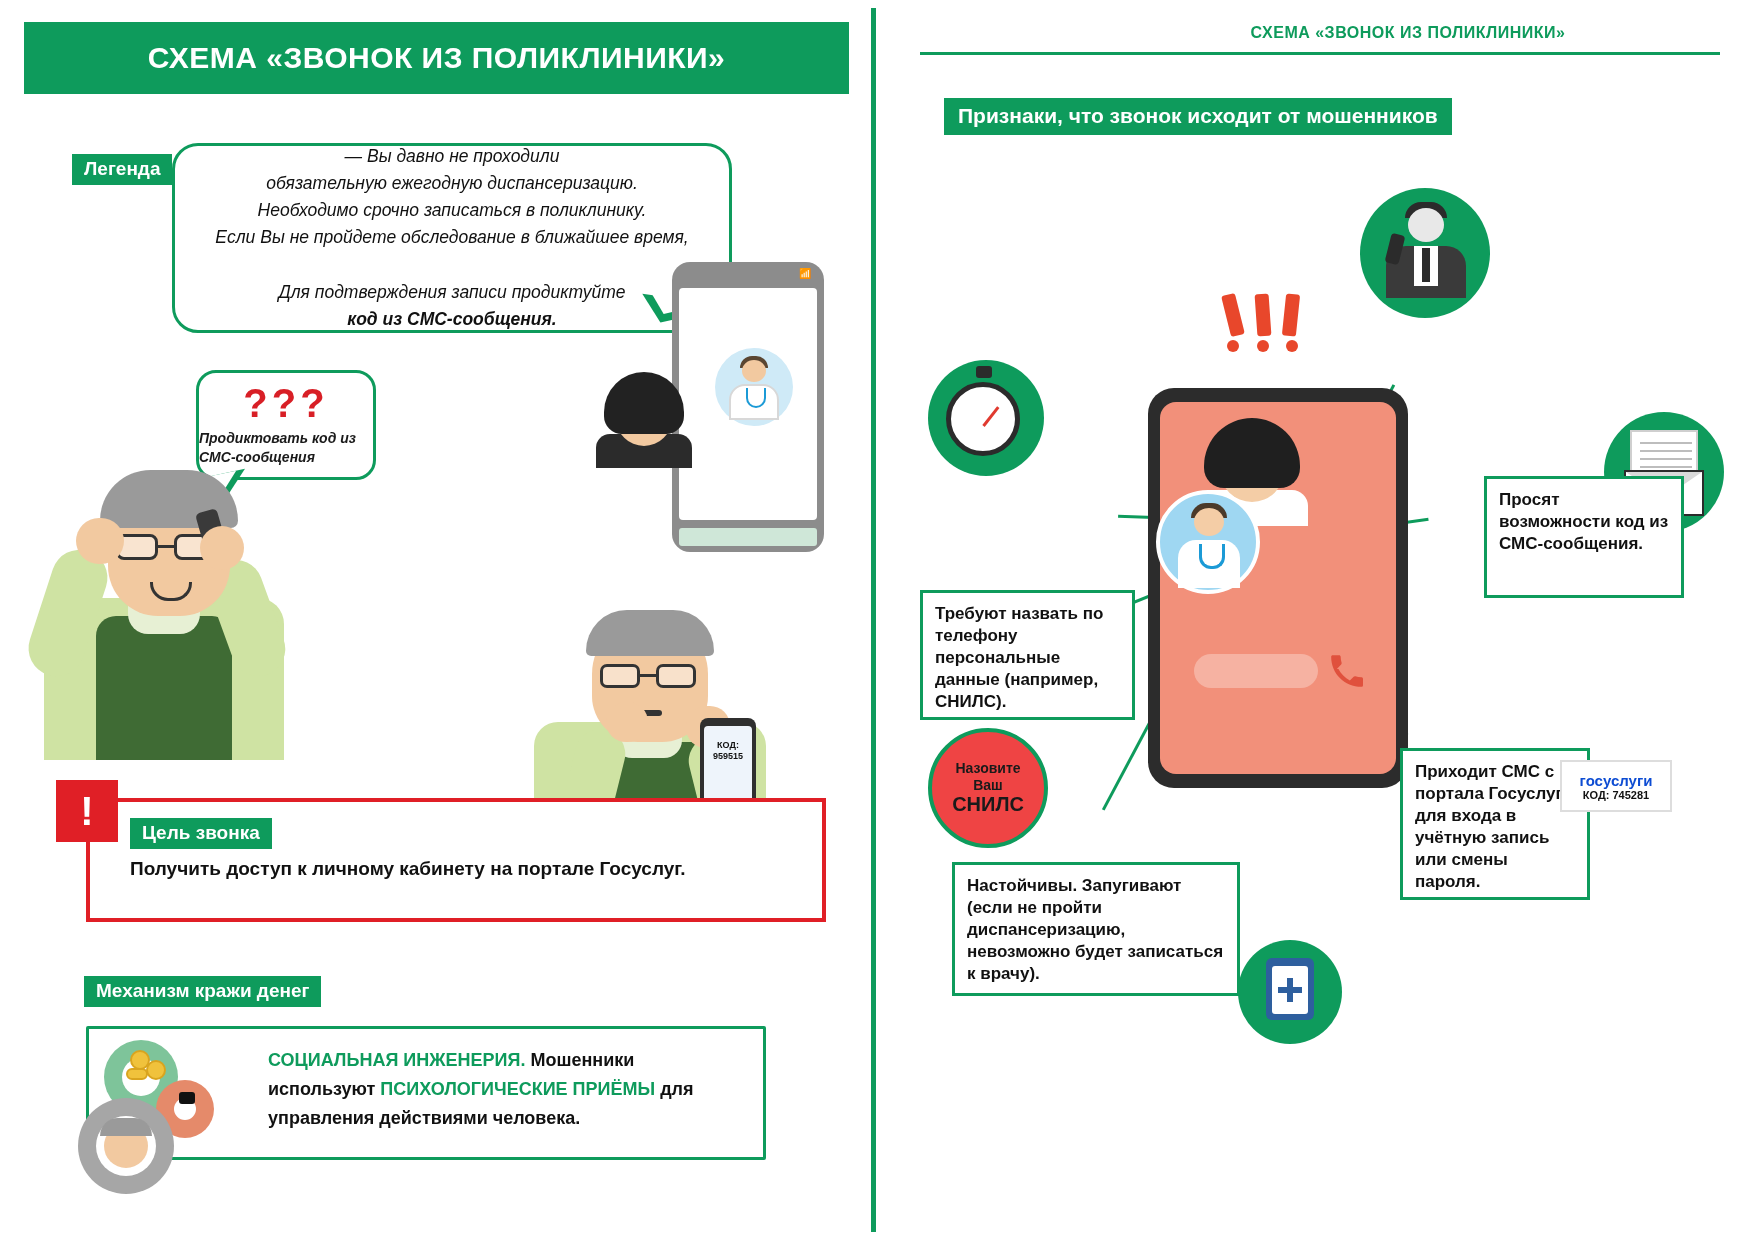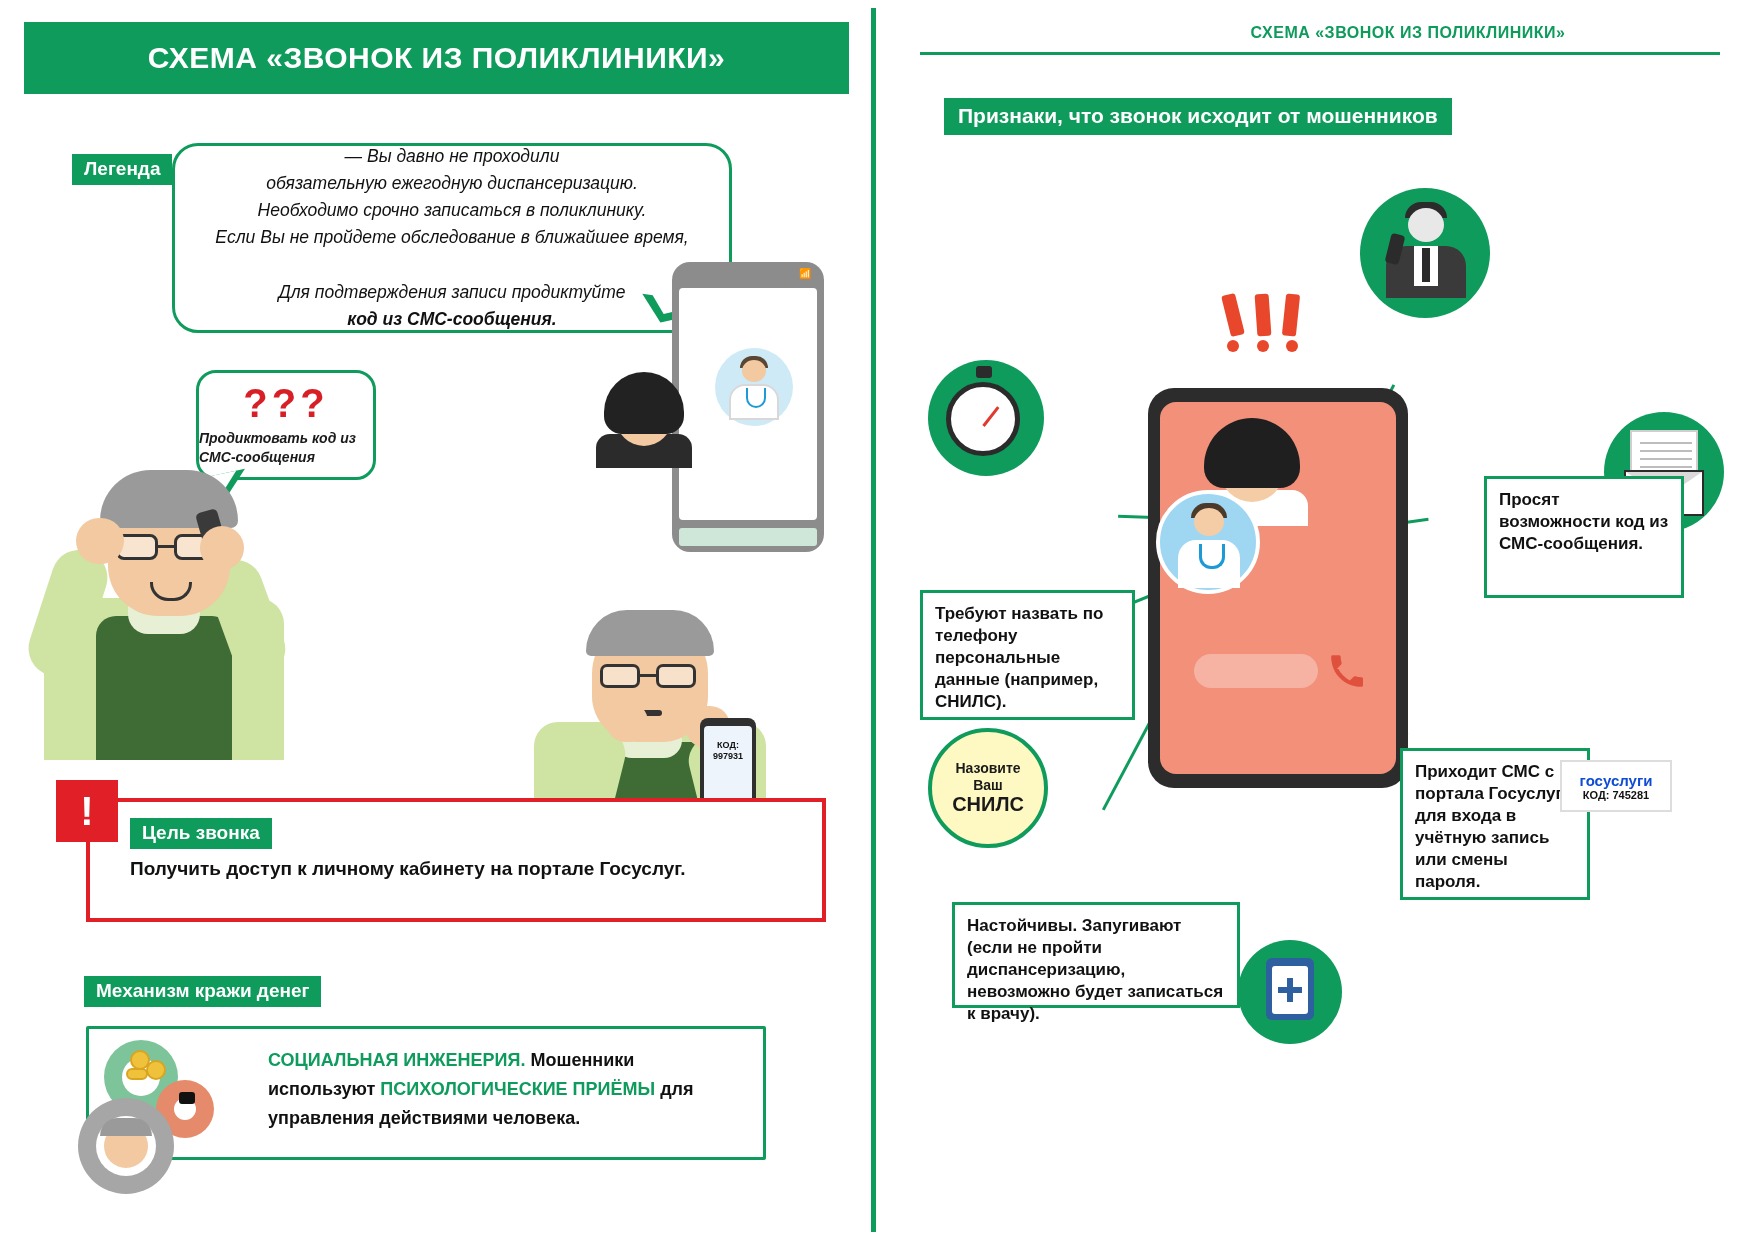--- a/index.html
+++ b/index.html
@@ -216,21 +216,21 @@
 
   .gosuslugi{
     position:absolute;left:1560px;top:760px;width:112px;height:52px;background:#fff;border:2px solid #ddd;box-sizing:border-box;
     display:flex;flex-direction:column;align-items:center;justify-content:center;
   }
   .gosuslugi .g1{color:#0d4cd3;font-weight:bold;font-size:15px;}
   .gosuslugi .g2{color:#111;font-weight:bold;font-size:11px;}
 
   .snils-circle{
     position:absolute;left:928px;top:728px;width:120px;height:120px;border-radius:50%;
-    border:4px solid #0e9b5c;background:#fef9c3;box-sizing:border-box;
+    border:4px solid #0e9b5c;background:#ef4444;box-sizing:border-box;
     display:flex;flex-direction:column;align-items:center;justify-content:center;text-align:center;
   }
   .snils-circle .s1{font-size:14px;font-weight:bold;line-height:1.15;}
   .snils-circle .s2{font-size:20px;font-weight:bold;}
 
   .med-badge{
     position:absolute;left:1238px;top:940px;width:104px;height:104px;border-radius:50%;background:#0e9b5c;
   }
   .med-badge .clip{position:absolute;left:28px;top:18px;width:48px;height:62px;background:#2e5f9e;border-radius:6px;}
   .med-badge .paper{position:absolute;left:34px;top:26px;width:36px;height:48px;background:#fff;border-radius:3px;}
@@ -360,21 +360,21 @@
         <i class="l"></i>
         <b></b>
         <i class="r"></i>
       </div>
     <div class="m2-mouth"></div>
     <div class="m2-handL"></div>
     <div class="m2-handR"></div>
   </div>
   <div class="small-phone-code">
     <div class="scr"></div>
-    <div class="code">КОД: 997931</div>
+    <div class="code">КОД: 959515</div>
   </div>
 
   <div class="goal-box"></div>
   <div class="goal-excl">!</div>
   <div class="goal-tag">Цель звонка</div>
   <div class="goal-text">Получить доступ к личному кабинету на портале Госуслуг.</div>
 
   <div class="mech-tag">Механизм кражи денег</div>
   <div class="mech-box"></div>
   <div class="gear g1"></div>
@@ -470,21 +470,21 @@
   </div>
 
 
 
   <div class="callout" style="left:1484px;top:476px;width:200px;height:122px;">Просят возможности код из СМС-сообщения.</div>
 
   <div class="callout" style="left:920px;top:590px;width:215px;height:130px;">Требуют назвать по телефону персональные данные (например, СНИЛС).</div>
 
   <div class="callout" style="left:1400px;top:748px;width:190px;height:152px;">Приходит СМС с портала Госуслуг для входа в учётную запись или смены пароля.</div>
 
-  <div class="callout" style="left:952px;top:902px;width:288px;height:106px;">Настойчивы. Запугивают (если не пройти диспансеризацию, невозможно будет записаться к врачу).</div>
+  <div class="callout" style="left:952px;top:862px;width:288px;height:134px;">Настойчивы. Запугивают (если не пройти диспансеризацию, невозможно будет записаться к врачу).</div>
 
   <div class="snils-circle">
     <div class="s1"><span>Назовите</span></div>
     <div class="s1"><span>Ваш</span></div>
     <div class="s2">СНИЛС</div>
   </div>
 
   <div class="gosuslugi">
     <div class="g1">госуслуги</div>
     <div class="g2">КОД: 745281</div>

